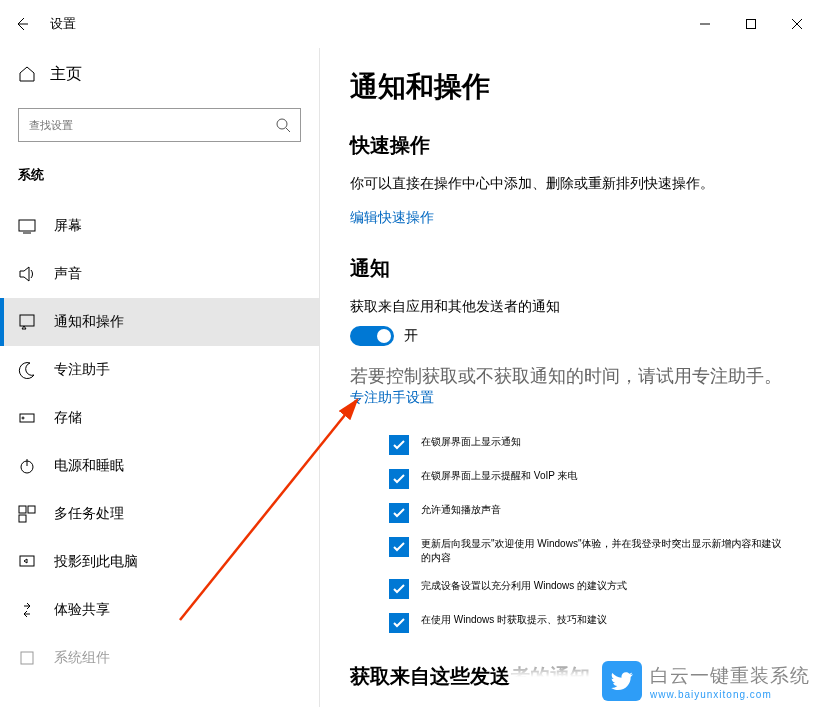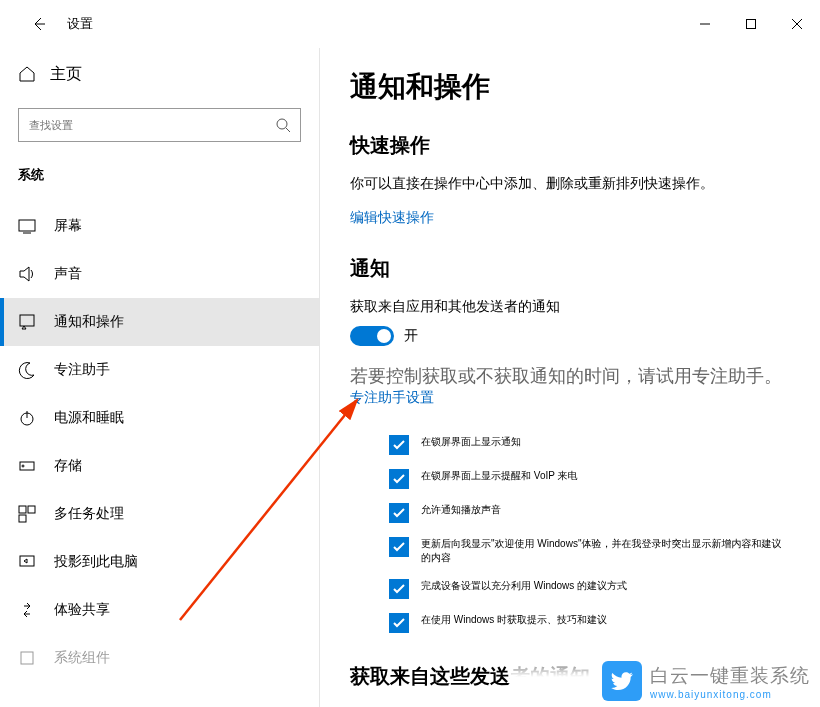--- a/index.html
+++ b/index.html
@@ -1,17 +1,17 @@
 <!DOCTYPE html>
 <html><head>
 <meta charset="utf-8">
 <style>
   * { box-sizing: border-box; font-family: "Microsoft YaHei", "Segoe UI", sans-serif; }
   body { margin: 0; width: 820px; height: 707px; overflow: hidden; background: #fff; color: #000; position: relative; }
-  .titlebar { display: flex; align-items: center; height: 48px; padding-left: 17px; }
+  .titlebar { display: flex; align-items: center; height: 48px; }
   .titlebar .back { width: 44px; display:flex; align-items:center; justify-content:center; height:100%; cursor:pointer; }
   .titlebar .title { font-size: 13px; padding-left: 6px; }
   .winbtns { margin-left: auto; display:flex; }
   .winbtn { width: 46px; height: 32px; display:flex; align-items:center; justify-content:center; cursor:pointer; }
   .layout { display:flex; height: calc(100% - 48px); }
   .sidebar { width: 320px; border-right: 1px solid #e5e5e5; display:flex; flex-direction:column; padding-top: 6px; }
   .home-item { display:flex; align-items:center; gap:14px; height:40px; padding: 0 18px; cursor:pointer; }
   .icon { width:18px; height:18px; display:flex; align-items:center; justify-content:center; }
   .search-wrap { margin: 14px 18px 18px; position:relative; }
   .search-input { width:100%; height:34px; border:1px solid #999; padding:0 34px 0 10px; font-size:11px; background:#fff; color:#666; }
@@ -125,34 +125,34 @@
         <span class="icon">
             <svg width="18" height="18" viewBox="0 0 18 18" fill="none">
               <path d="M12 2a8 8 0 1 0 4 12 6 6 0 0 1-4-12z" stroke="#000"></path>
             </svg>
           </span>
         <span>专注助手</span>
       </div>
       <div class="nav-item">
         <span class="icon">
             <svg width="18" height="18" viewBox="0 0 18 18" fill="none">
+              <rect x="2" y="5" width="14" height="8" stroke="#000"></rect>
+              <circle cx="5" cy="9" r="1" stroke="#000"></circle>
+            </svg>
+          </span>
+        <span>存储</span>
+      </div>
+      <div class="nav-item">
+        <span class="icon">
+            <svg width="18" height="18" viewBox="0 0 18 18" fill="none">
               <circle cx="9" cy="10" r="6" stroke="#000"></circle>
               <path d="M9 2v7" stroke="#000"></path>
             </svg>
           </span>
         <span>电源和睡眠</span>
-      </div>
-      <div class="nav-item">
-        <span class="icon">
-            <svg width="18" height="18" viewBox="0 0 18 18" fill="none">
-              <rect x="2" y="5" width="14" height="8" stroke="#000"></rect>
-              <circle cx="5" cy="9" r="1" stroke="#000"></circle>
-            </svg>
-          </span>
-        <span>存储</span>
       </div>
       <div class="nav-item">
         <span class="icon">
             <svg width="18" height="18" viewBox="0 0 18 18" fill="none">
               <rect x="1" y="1" width="7" height="7" stroke="#000"></rect>
               <rect x="10" y="1" width="7" height="7" stroke="#000"></rect>
               <rect x="1" y="10" width="7" height="7" stroke="#000"></rect>
             </svg>
           </span>
         <span>多任务处理</span>

